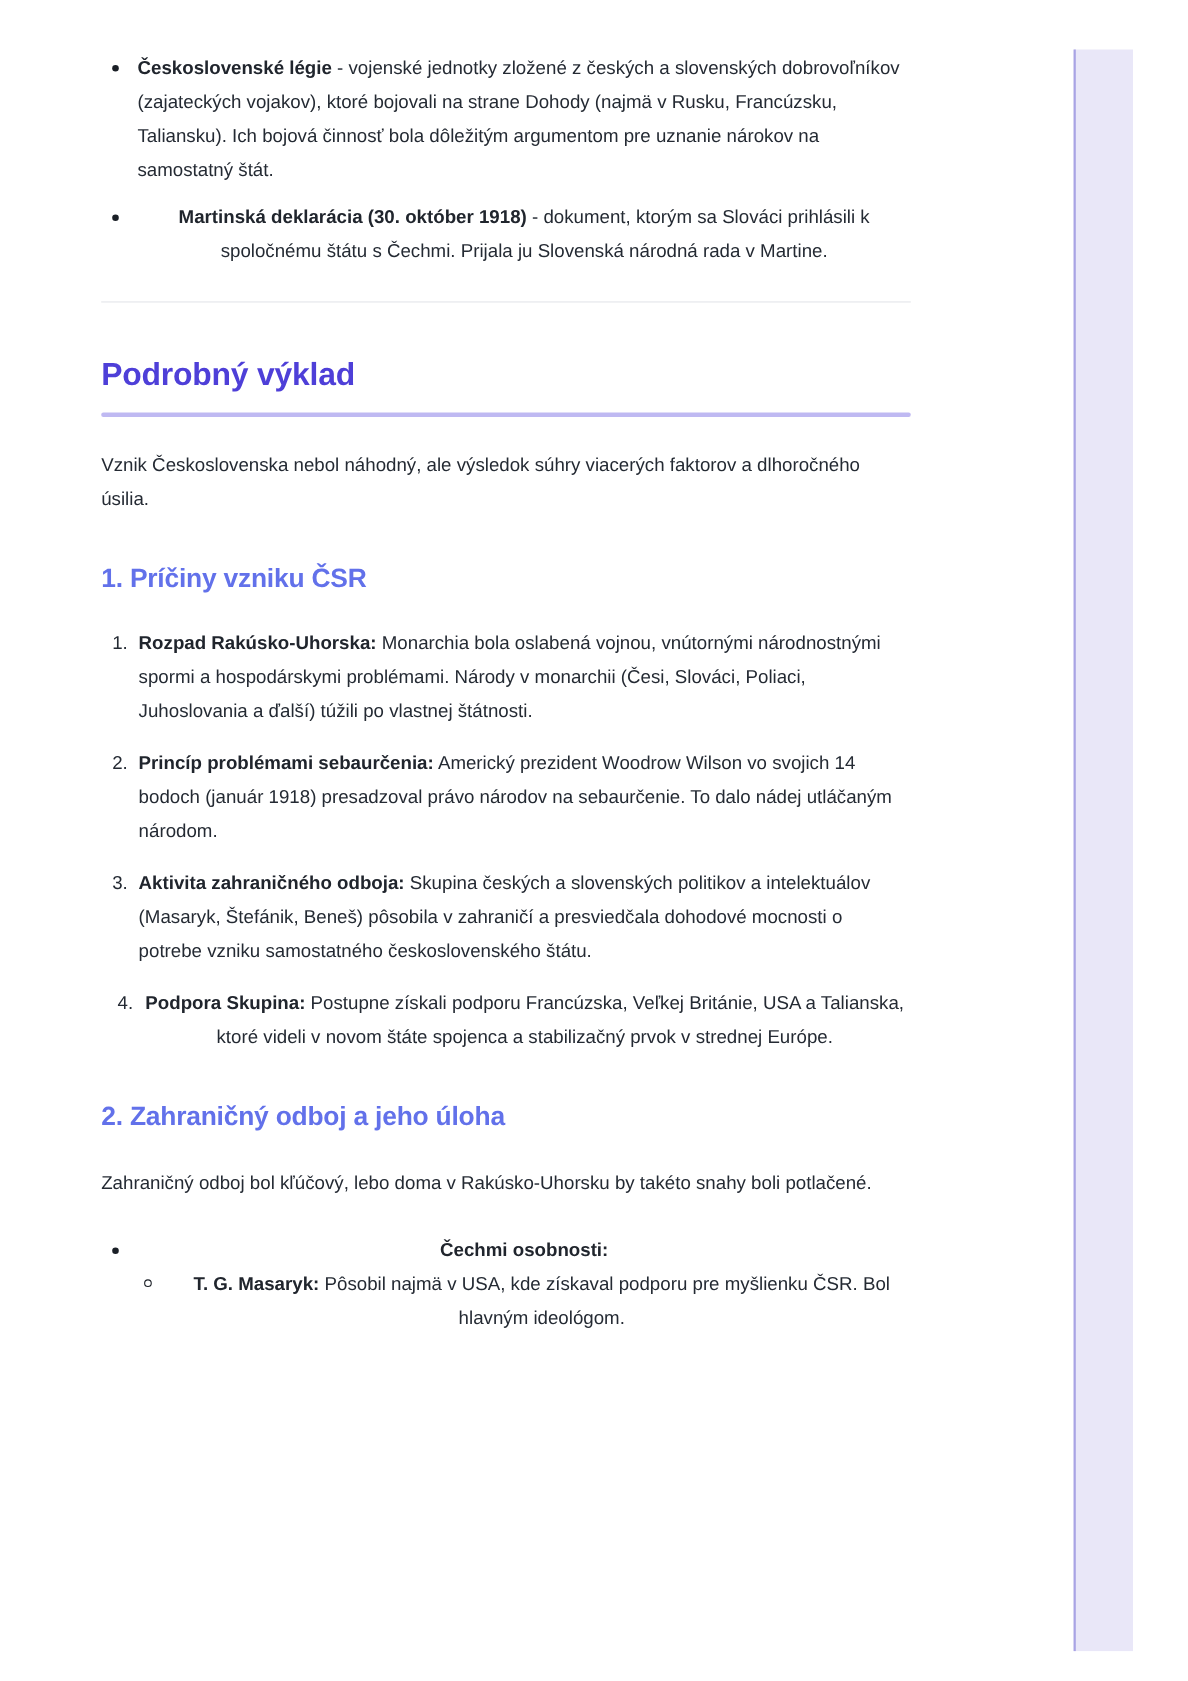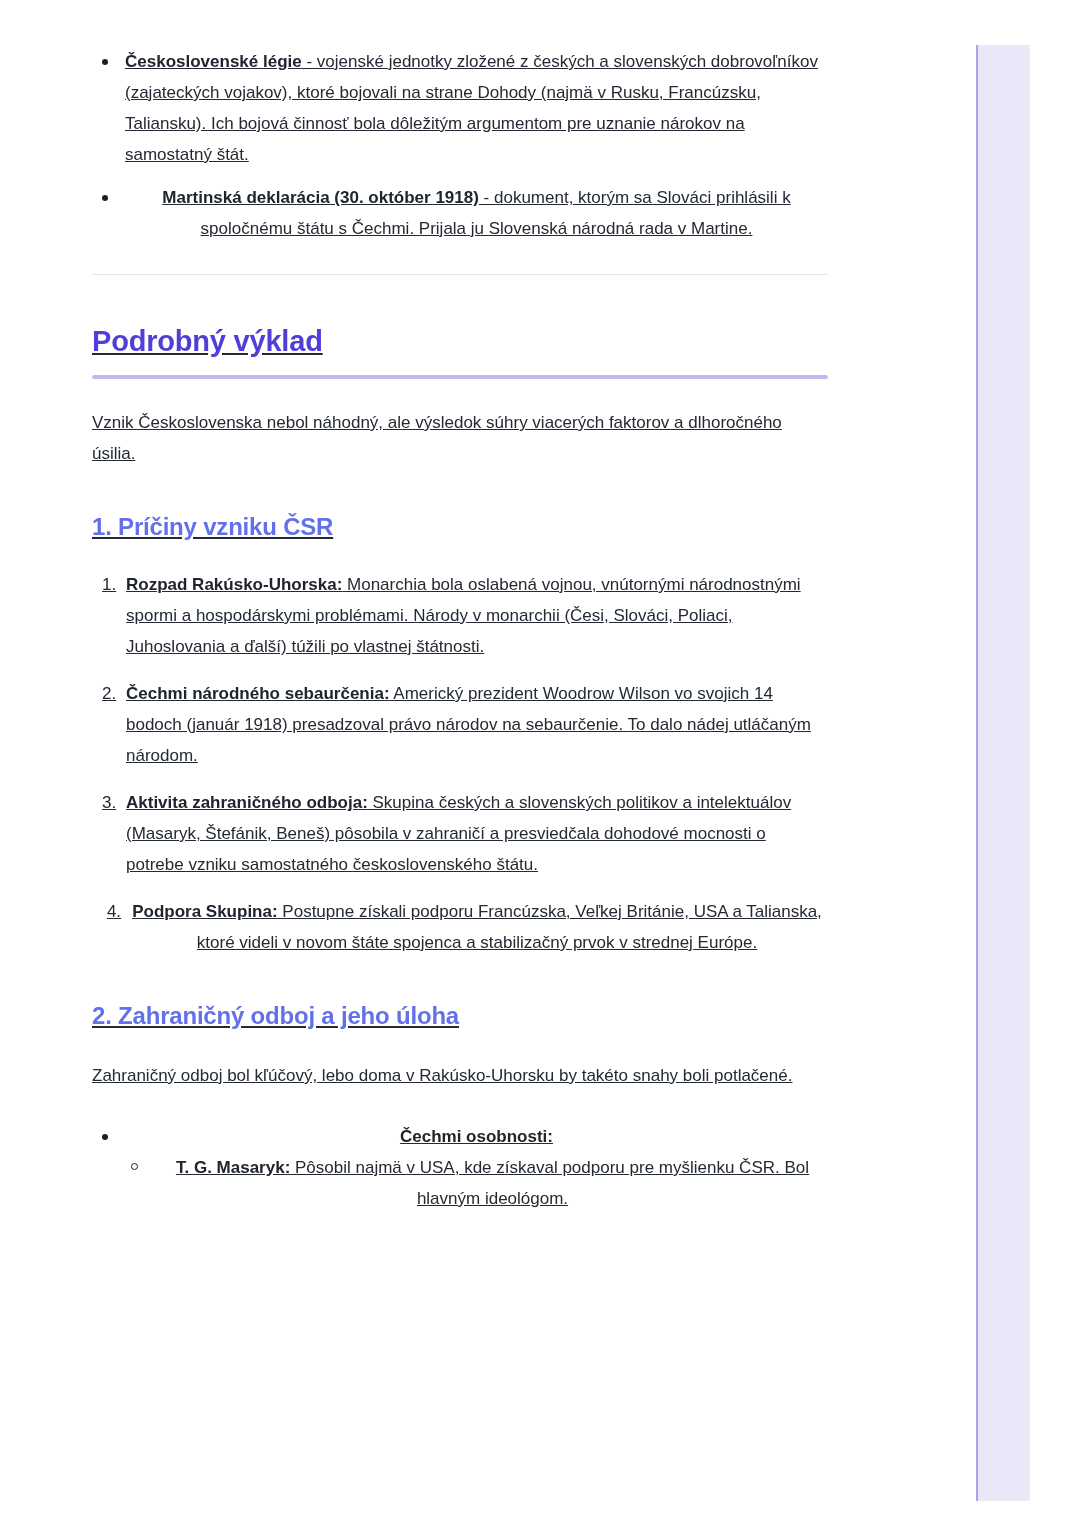--- a/index.html
+++ b/index.html
@@ -12,21 +12,20 @@
     background: #ffffff;
     font-family: "Liberation Sans", sans-serif;
     font-size: 17px;
     line-height: 31px;
     color: #242a33;
   }
   .content {
     position: relative;
     padding: 46px 252px 0 92px;
     width: 1080px;
-    text-decoration: underline;
   }
   
   ul.blist, ol.nlist, ul.sublist {
     list-style: none;
     margin: 0;
     padding: 0 0 0 10px;
   }
   li.item { display: flex; align-items: flex-start; margin: 0 0 12px 0; }
   li.item:last-child { margin-bottom: 0; text-align: center; }
   .marker-col { flex: 0 0 23px; }
@@ -134,21 +133,21 @@
 
   <h2 class="section-title">1. Príčiny vzniku ČSR</h2>
 
   <ol class="nlist">
     <li class="item">
       <span class="num-col">1.</span>
       <span class="item-text"><strong>Rozpad Rakúsko-Uhorska:</strong><span> Monarchia bola oslabená vojnou, vnútornými národnostnými spormi a hospodárskymi problémami. Národy v monarchii (Česi, Slováci, Poliaci, Juhoslovania a ďalší) túžili po vlastnej štátnosti.</span></span>
     </li>
     <li class="item">
       <span class="num-col">2.</span>
-      <span class="item-text"><strong>Čechmi národného sebaurčenia:</strong><span> Americký prezident Woodrow Wilson vo svojich 14 bodoch (január 1918) presadzoval právo národov na sebaurčenie. To dalo nádej utláčaným národom.</span></span>
+      <span class="item-text"><strong>Princíp problémami sebaurčenia:</strong><span> Americký prezident Woodrow Wilson vo svojich 14 bodoch (január 1918) presadzoval právo národov na sebaurčenie. To dalo nádej utláčaným národom.</span></span>
     </li>
     <li class="item">
       <span class="num-col">3.</span>
       <span class="item-text"><strong>Aktivita zahraničného odboja:</strong><span> Skupina českých a slovenských politikov a intelektuálov (Masaryk, Štefánik, Beneš) pôsobila v zahraničí a presviedčala dohodové mocnosti o potrebe vzniku samostatného československého štátu.</span></span>
     </li>
     <li class="item">
       <span class="num-col">4.</span>
       <span class="item-text"><strong>Podpora Skupina:</strong><span> Postupne získali podporu Francúzska, Veľkej Británie, USA a Talianska, ktoré videli v novom štáte spojenca a stabilizačný prvok v strednej Európe.</span></span>
     </li>
   </ol>

